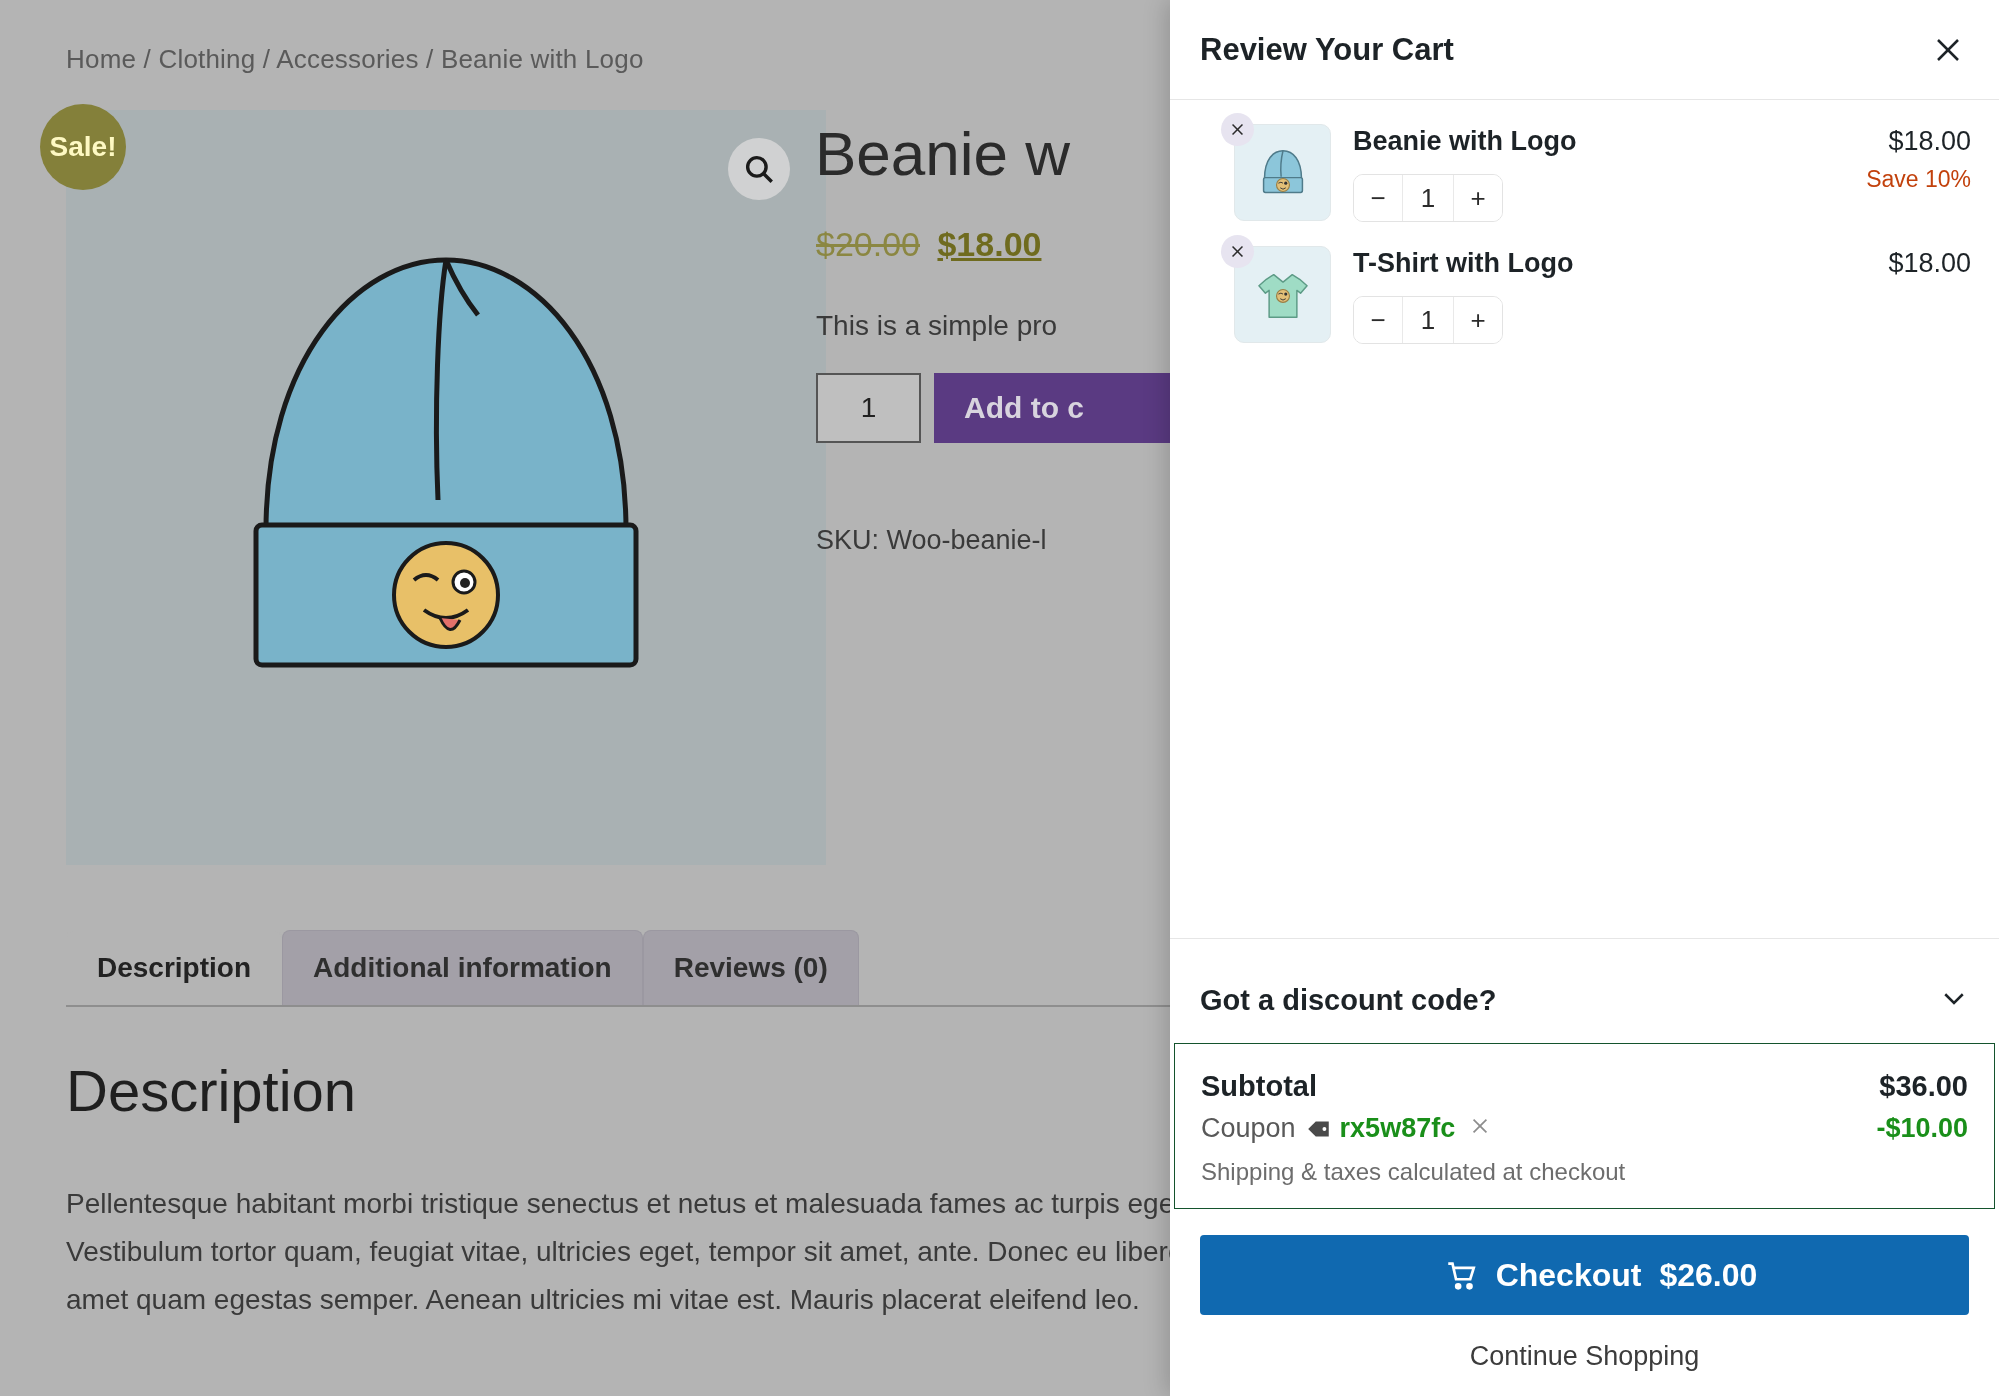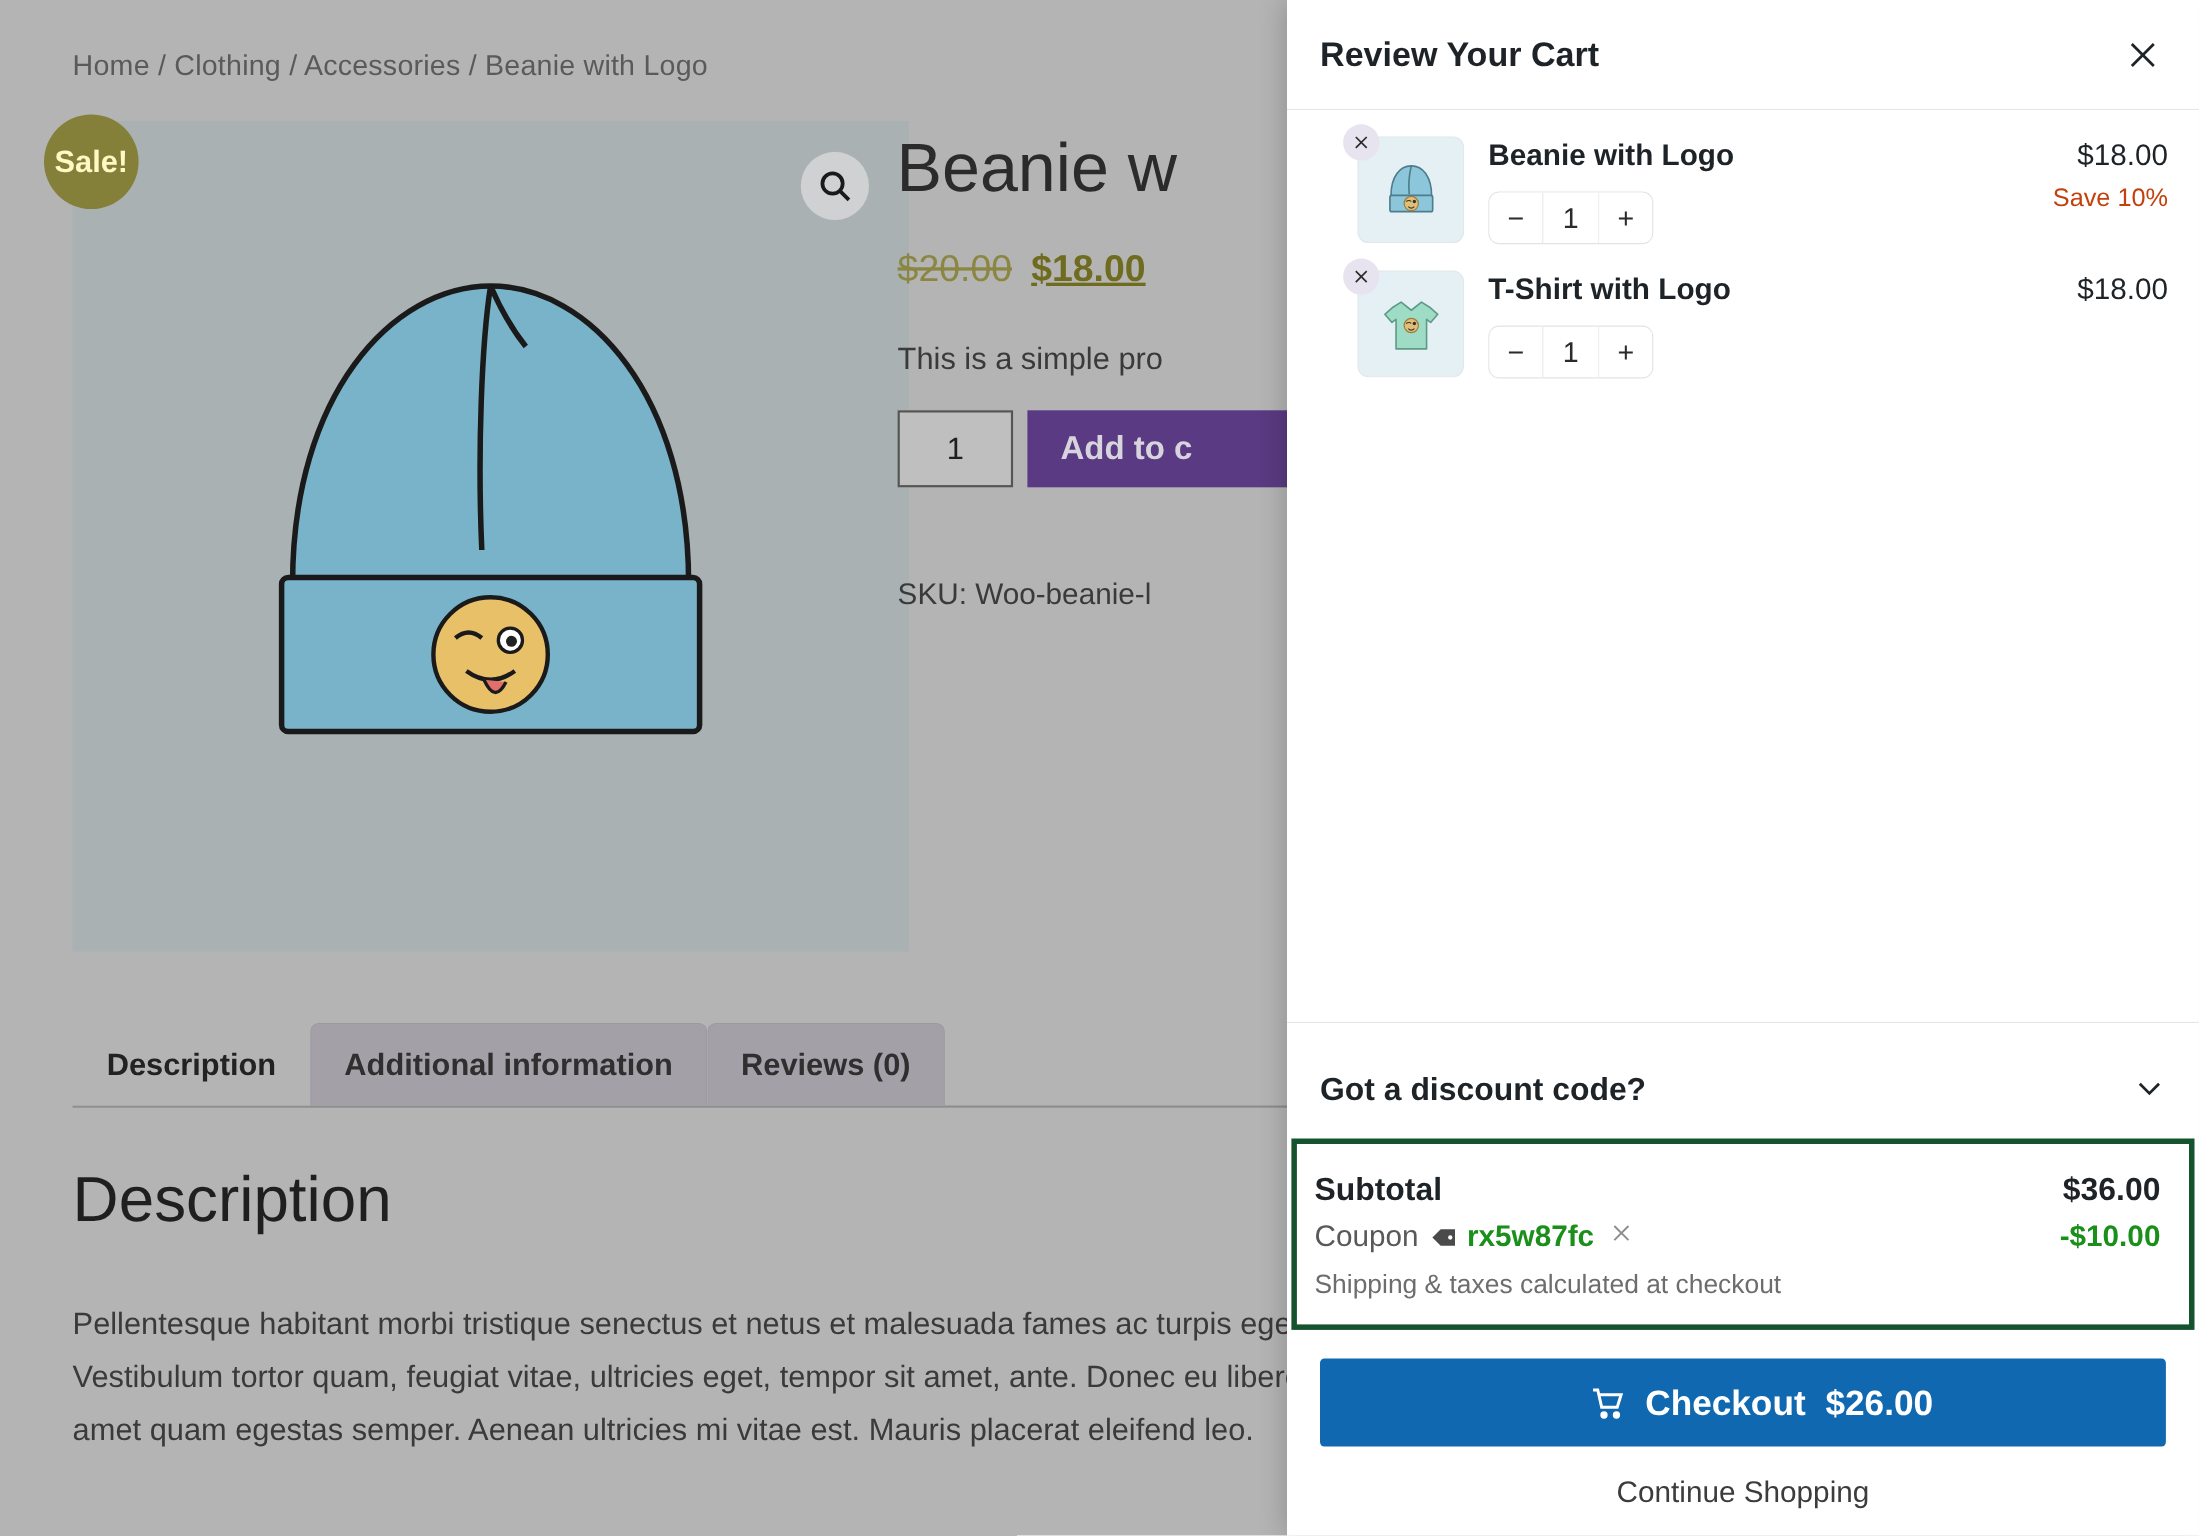--- a/index.html
+++ b/index.html
@@ -156,22 +156,22 @@
   .discount-row {
     flex: 0 0 auto;
     border-top: 1px solid #e6e6e6;
     padding: 44px 30px 26px 30px;
     display: flex; align-items: center; justify-content: space-between;
   }
   .discount-label { font-size: 29px; font-weight: bold; color: #1d2327; }
 
   .totals-box {
     flex: 0 0 auto;
-    margin: 0 4px; padding: 26px 26px 22px 16px;
-    border: 5px solid #14532d; background: #fff;
+    margin: 0 4px; padding: 26px 26px 22px 26px;
+    border: 1px solid #14532d; background: #fff;
   }
   .totals-line { display: flex; align-items: center; justify-content: space-between; }
   .subtotal-label { font-size: 29px; font-weight: bold; color: #1d2327; }
   .subtotal-val { font-size: 29px; font-weight: bold; color: #1d2327; }
   .coupon-line { margin-top: 10px; }
   .coupon-left { display: flex; align-items: center; font-size: 27px; color: #595959; }
   .coupon-code { color: #1a8f1a; font-weight: bold; margin-left: 8px; }
   .coupon-remove { color: #8d8d8d; font-size: 24px; margin-left: 14px; }
   .coupon-val { font-size: 27px; font-weight: bold; color: #1a8f1a; }
   .ship-note { margin-top: 14px; font-size: 24px; color: #6d6d6d; }

